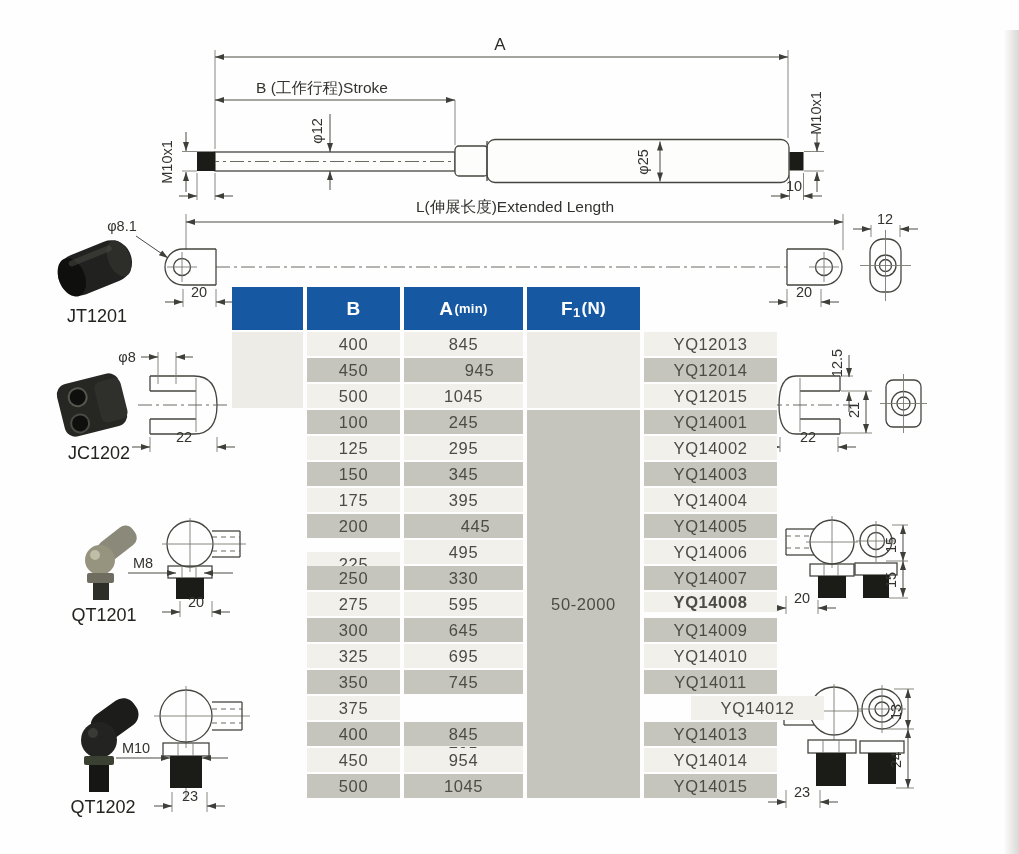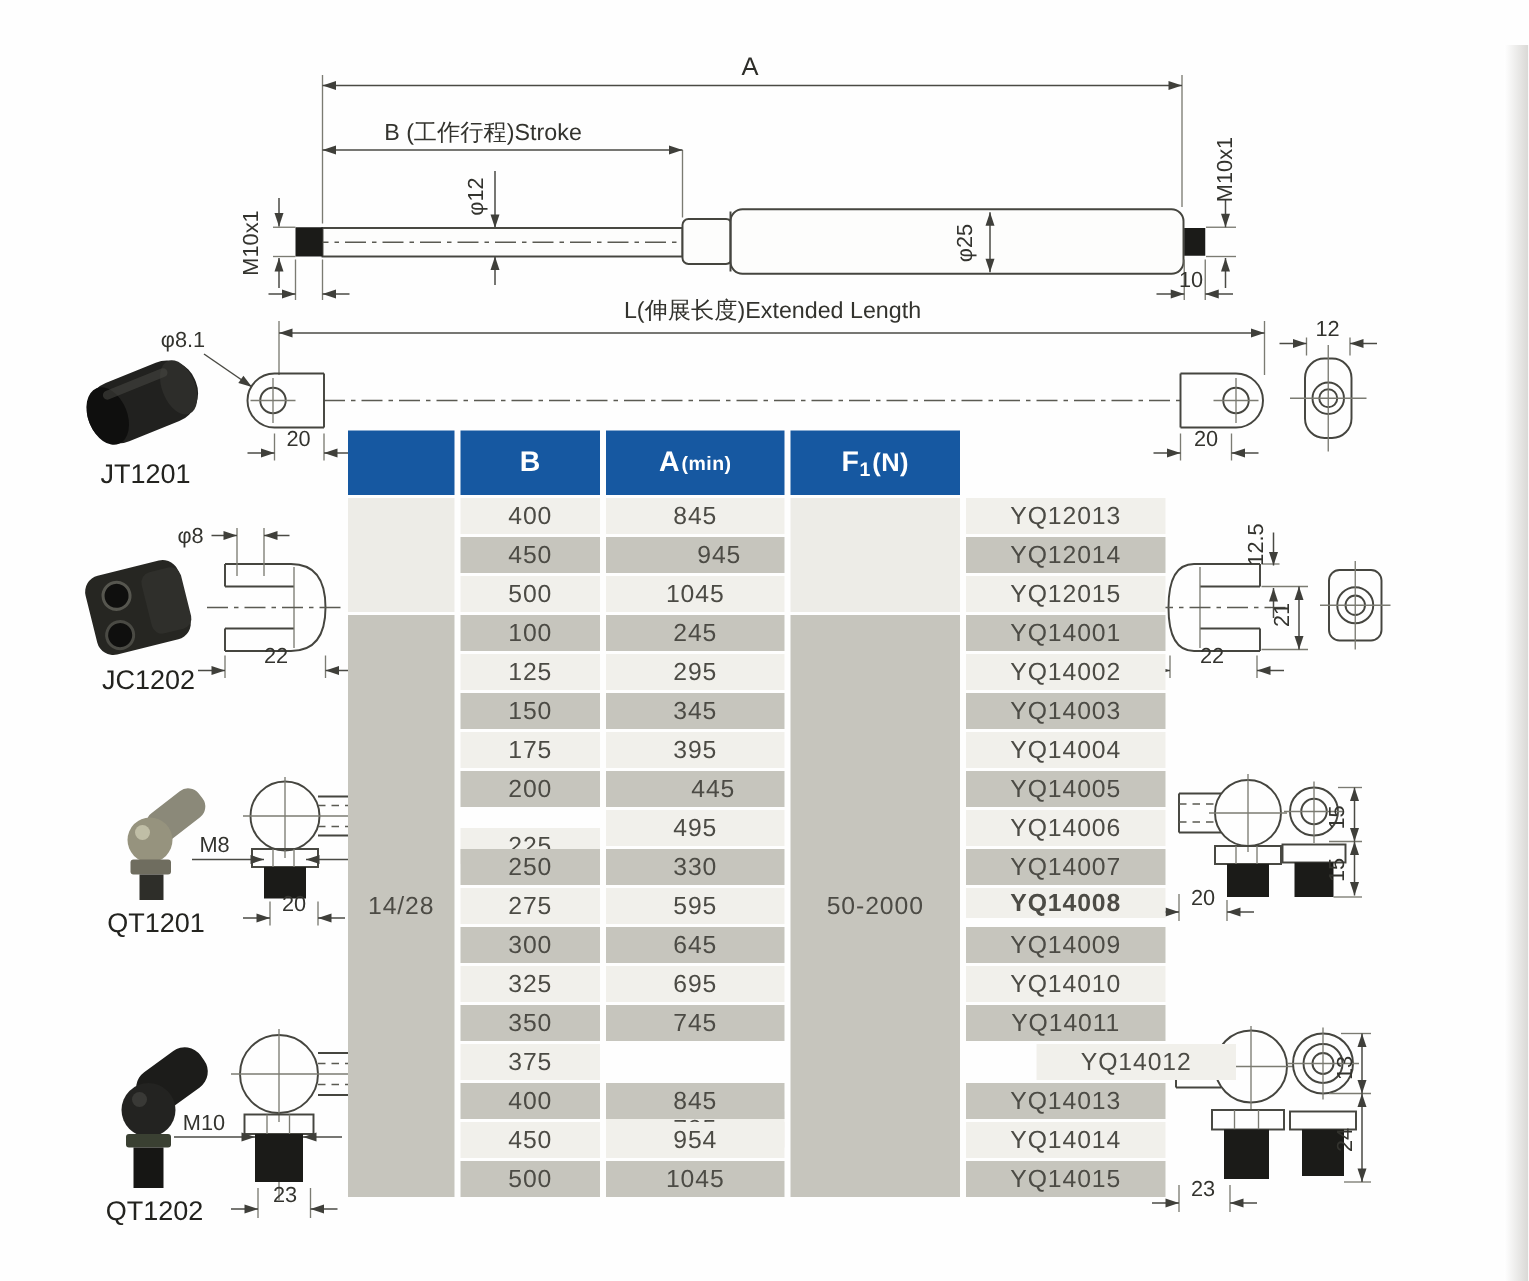--- a/index.html
+++ b/index.html
@@ -421,23 +421,20 @@
       </div>
       <div class="cell lite" style="left: 75px; top: 97px; width: 93px; height: 24px;">
         <span>500</span>
       </div>
       <div class="cell lite" style="left: 172px; top: 97px; width: 119px; height: 24px;">
         <span>1045</span>
       </div>
       <div class="cell lite" style="left: 412px; top: 97px; width: 133px; height: 24px;">
         <span>YQ12015</span>
       </div>
-      <div class="cell dark" style="left: 0px; top: 123px; width: 71px; height: 388px;">
-        <span>14/28</span>
-      </div>
       <div class="cell dark" style="left: 295px; top: 123px; width: 113px; height: 388px;">
         <span>50-2000</span>
       </div>
       <div class="cell dark" style="left: 75px; top: 123px; width: 93px; height: 24px;">
         <span>100</span>
       </div>
       <div class="cell dark" style="left: 172px; top: 123px; width: 119px; height: 24px;">
         <span>245</span>
       </div>
       <div class="cell dark" style="left: 412px; top: 123px; width: 133px; height: 24px;">

